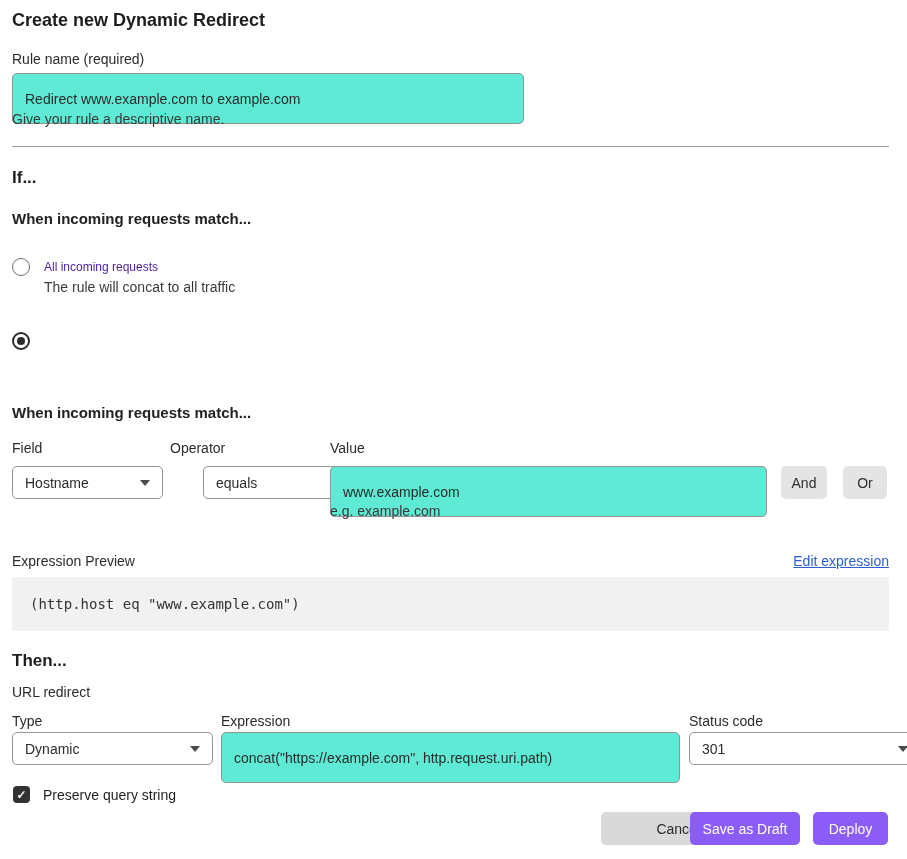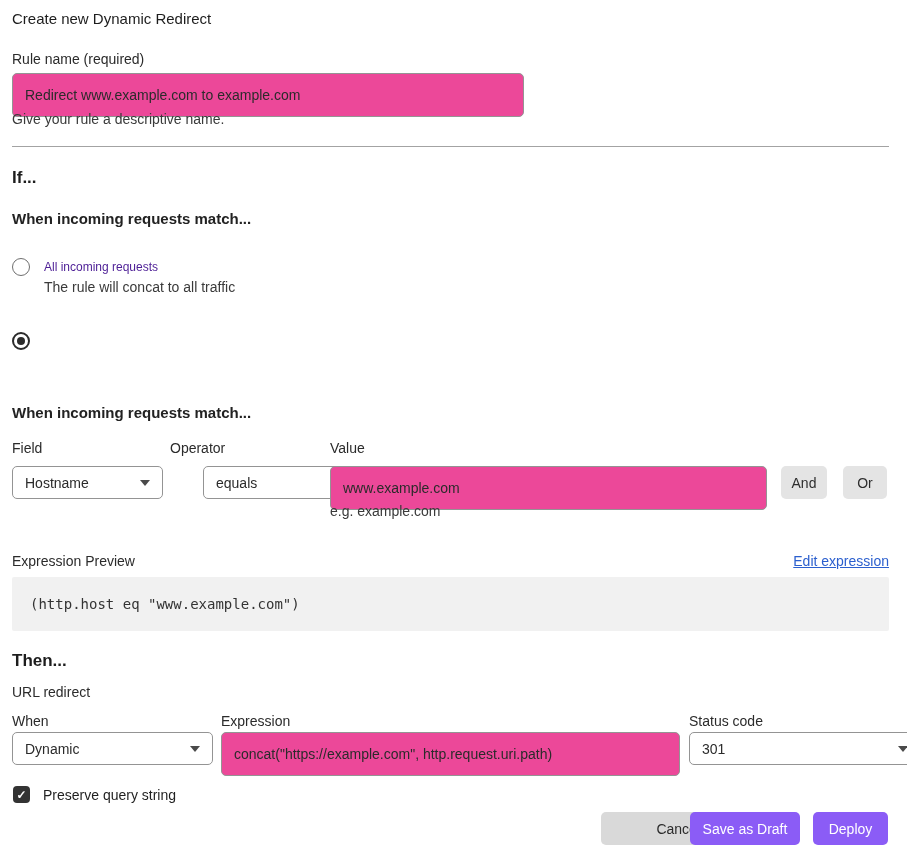--- a/index.html
+++ b/index.html
@@ -5,35 +5,35 @@
   * { margin: 0; padding: 0; box-sizing: border-box; }
   html, body { width: 907px; height: 859px; background: #ffffff; }
   body {
     font-family: "Liberation Sans", sans-serif;
     color: #1f1f1f;
     position: relative;
     overflow: hidden;
   }
   .abs { position: absolute; }
 
-  .page-title { font-size: 15px; font-weight: 400; color: #1d1d1d; }
+  .page-title { font-size: 18px; font-weight: 700; color: #1d1d1d; }
   .section-heading { font-size: 17px; font-weight: 700; color: #1d1d1d; }
   .sub-heading { font-size: 15px; font-weight: 700; color: #222; }
   .field-label { font-size: 14px; color: #2b2b2b; }
   .help-text { font-size: 14px; color: #3a3a3a; }
 
   .text-input {
-    height: 44px;
+    height: 51px;
     border: 1px solid #949494;
     border-radius: 5px;
     font-family: "Liberation Sans", sans-serif;
     font-size: 14px;
     color: #2b2b2b;
     padding: 0 12px;
-    background: #ec4899;
+    background: #5eead4;
     outline: none;
     width: 100%;
   }
 
   .divider { height: 1px; background: #a3a3a3; }
 
   .radio-row { display: flex; align-items: flex-start; }
   .radio-circle {
     width: 18px; height: 18px;
     border: 1.5px solid #6f6f6f;
@@ -182,21 +182,21 @@
 <div class="abs field-label" style="left:12px; top:553px;">Expression Preview</div>
 <a class="abs link" style="top:553px; right:18px;">Edit expression</a>
 
 <div class="abs code-block" style="left:12px; top:577px; width:877px; height:54px;">
   <span>(http.host eq "www.example.com")</span>
 </div>
 
 <div class="abs section-heading" style="left:12px; top:651px;">Then...</div>
 <div class="abs field-label" style="left:12px; top:684px;">URL redirect</div>
 
-<div class="abs field-label" style="left:12px; top:713px;">When</div>
+<div class="abs field-label" style="left:12px; top:713px;">Type</div>
 <div class="abs field-label" style="left:221px; top:713px;">Expression</div>
 <div class="abs field-label" style="left:689px; top:713px;">Status code</div>
 
 <div class="abs select-box" style="left:12px; top:732px; width:201px;">
   <span>Dynamic</span>
   <span class="caret"></span>
 </div>
 <input class="abs text-input" style="left: 221px; top: 732px; width: 459px;" value="concat(&quot;https://example.com&quot;, http.request.uri.path)">
 <div class="abs select-box" style="left:689px; top:732px; width:232px;">
   <span>301</span>

